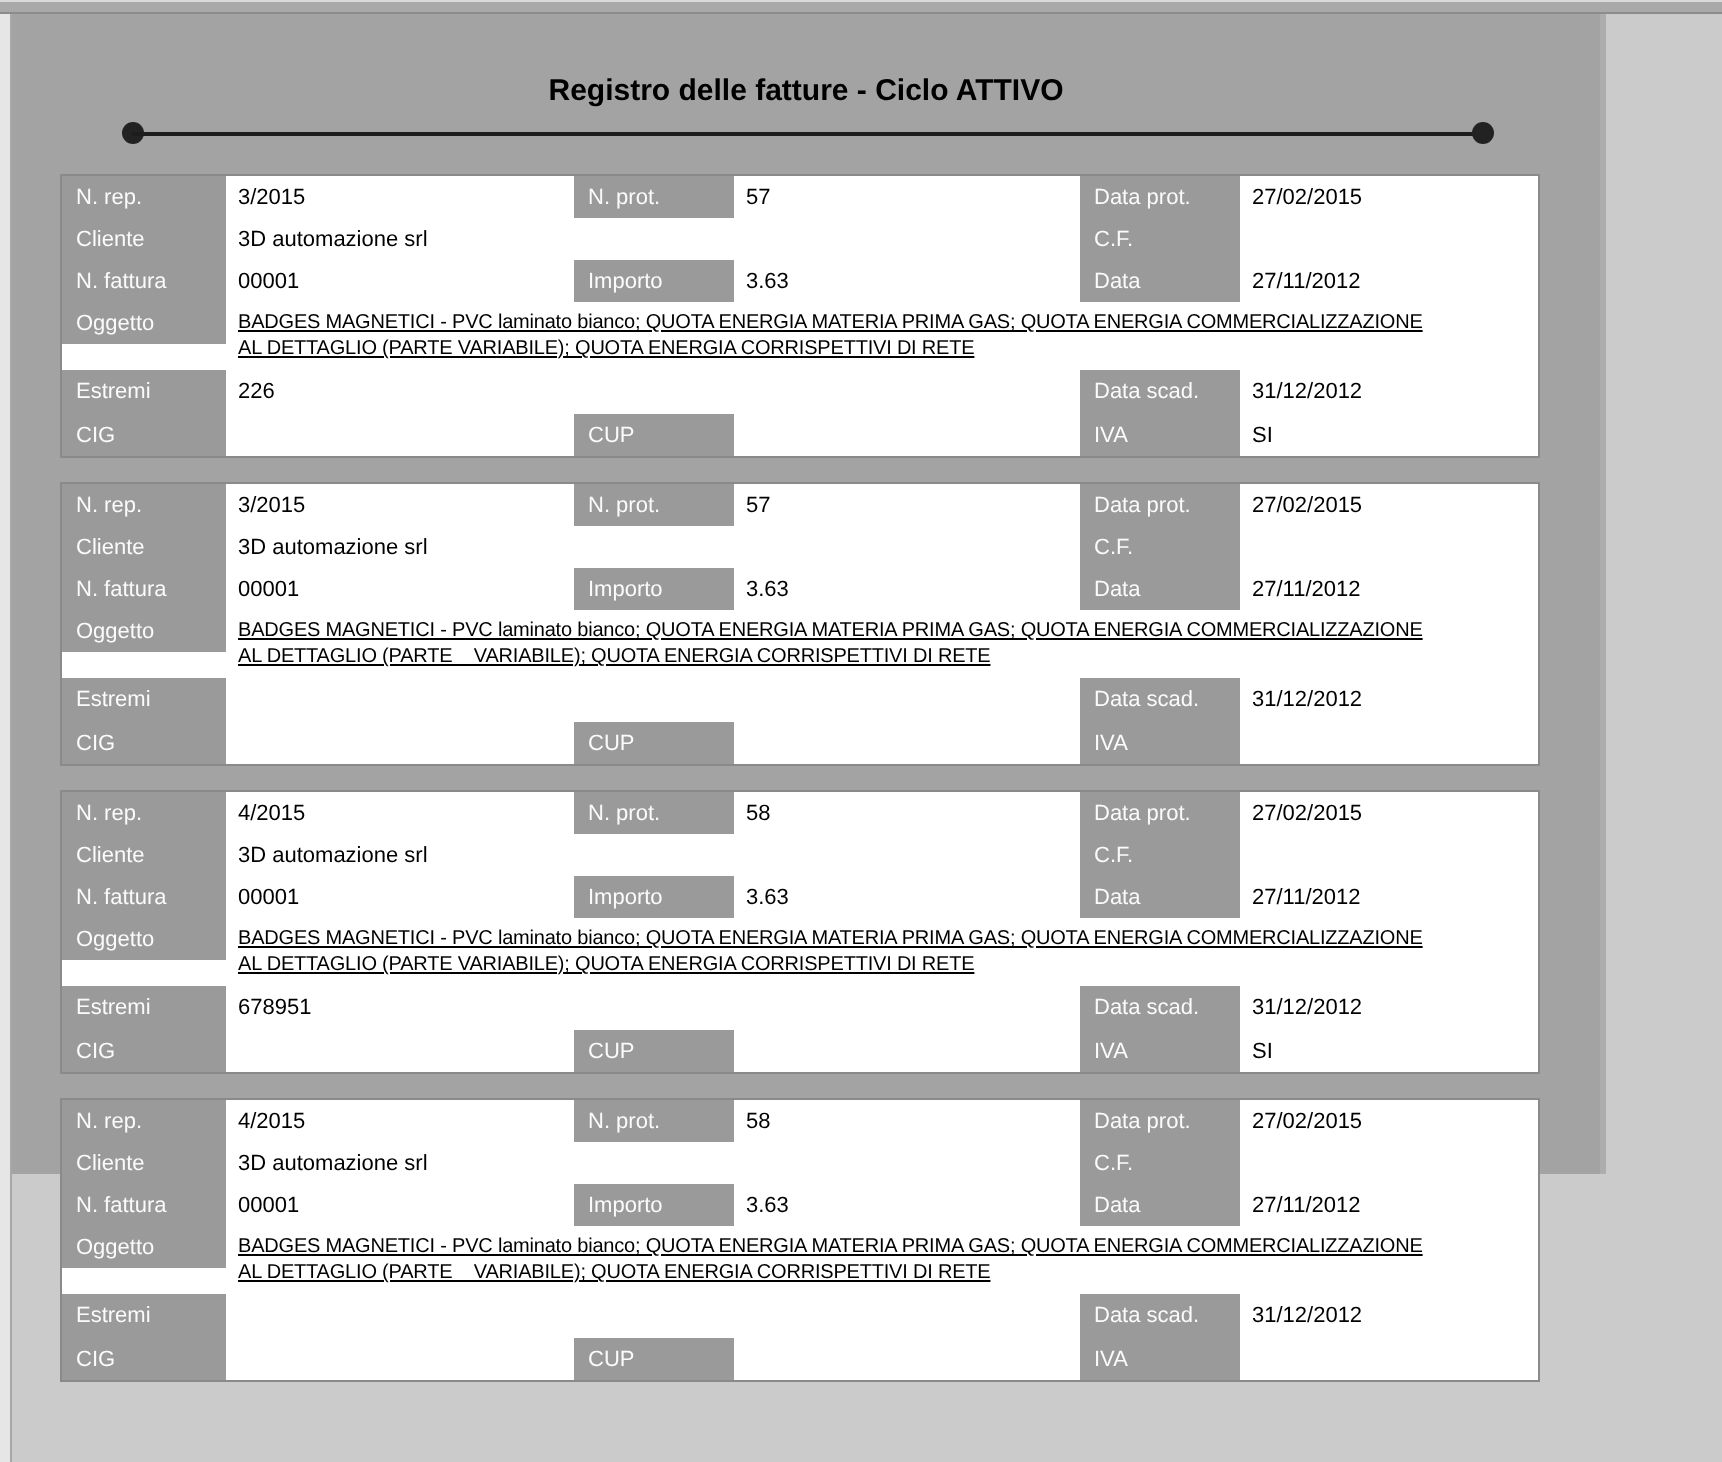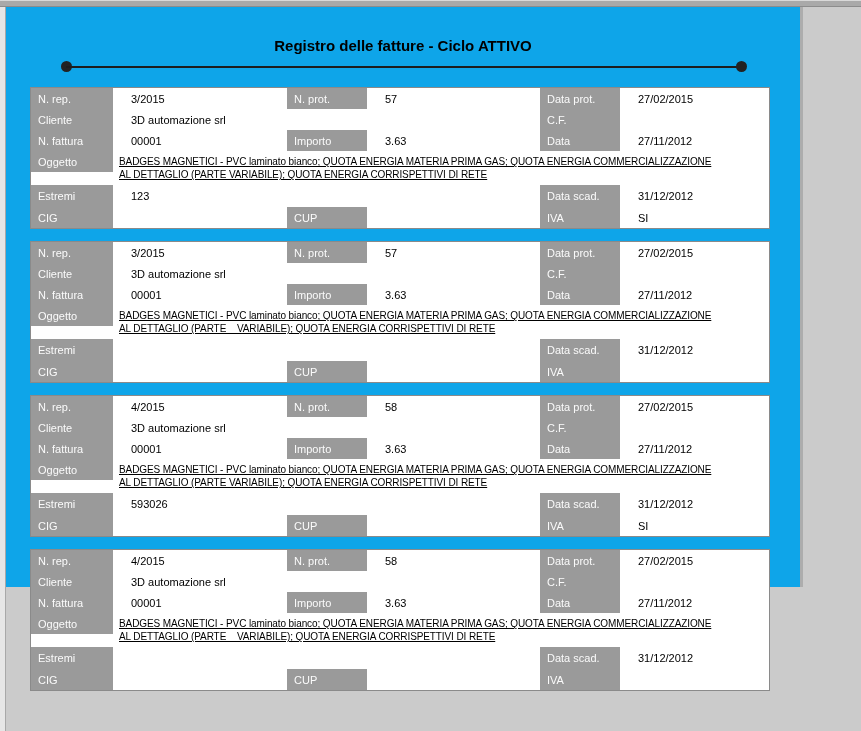--- a/index.html
+++ b/index.html
@@ -12,21 +12,21 @@
   .top-bar{
     position:absolute;left:0;top:0;width:861px;height:5px;
     background:#a9a9a9;border-top:1px solid #d9d9d9;border-bottom:1px solid #8c8c8c;
   }
   .left-strip{
     position:absolute;left:0;top:7px;width:5px;bottom:0;
     background:#e6e6e6;border-right:1px solid #a8a8a8;
   }
   .page{
     position:absolute;left:6px;top:7px;width:794px;height:580px;
-    background:#0ea5e9;border-right:3px solid #adadad;
+    background:#a3a3a3;border-right:3px solid #adadad;
   }
   .title{
     margin-top:30px;text-align:center;
     font-size:15px;font-weight:bold;color:#000;
     letter-spacing:0px;
   }
   .rule{
     position:relative;margin:7px 0 0 55px;width:686px;height:12px;
   }
   .rule-line{
@@ -45,21 +45,21 @@
     grid-template-rows:21px 21px 21px 34px 22px 21px;
     background:#fff;
   }
   .lbl{
     background:#9a9a9a;color:#fbfbfb;font-size:11px;
     display:flex;align-items:center;padding-left:7px;box-sizing:border-box;
     overflow:hidden;white-space:nowrap;
   }
   .val{
     color:#000;font-size:11px;
-    display:flex;align-items:center;padding-left:18px;box-sizing:border-box;
+    display:flex;align-items:center;padding-left:6px;box-sizing:border-box;
     overflow:hidden;white-space:nowrap;
   }
   .r1{grid-row:1}.r2{grid-row:2}.r3{grid-row:3}.r4{grid-row:4}.r5{grid-row:5}.r6{grid-row:6}
   .c1{grid-column:1}.c2{grid-column:2}.c3{grid-column:3}.c4{grid-column:4}.c5{grid-column:5}.c6{grid-column:6}
   .c2-5{grid-column:2/5}
   .c2-7{grid-column:2/7}
   .ogg-label-wrap{grid-row:4;grid-column:1;}
   .ogg-label-wrap .lbl{height:21px;text-align:right;}
   .ogg{
     display:block;white-space:pre;overflow:hidden;
@@ -101,21 +101,21 @@
     <div class="lbl r3 c5">Data</div>
     <div class="val r3 c6">27/11/2012</div>
 
     <div class="ogg-label-wrap">
       <div class="lbl">Oggetto</div>
     </div>
     <div class="val ogg r4 c2-7">BADGES MAGNETICI - PVC laminato bianco; QUOTA ENERGIA MATERIA PRIMA GAS; QUOTA ENERGIA COMMERCIALIZZAZIONE
 AL DETTAGLIO (PARTE VARIABILE); QUOTA ENERGIA CORRISPETTIVI DI RETE</div>
 
     <div class="lbl r5 c1">Estremi</div>
-    <div class="val r5 c2-5">123</div>
+    <div class="val r5 c2-5">226</div>
     <div class="lbl r5 c5">Data scad.</div>
     <div class="val r5 c6">31/12/2012</div>
 
     <div class="lbl r6 c1">CIG</div>
     <div class="val r6 c2"></div>
     <div class="lbl r6 c3">CUP</div>
     <div class="val r6 c4"></div>
     <div class="lbl r6 c5">IVA</div>
     <div class="val r6 c6">SI</div>
   </div>
@@ -179,21 +179,21 @@
     <div class="lbl r3 c5">Data</div>
     <div class="val r3 c6">27/11/2012</div>
 
     <div class="ogg-label-wrap">
       <div class="lbl">Oggetto</div>
     </div>
     <div class="val ogg r4 c2-7">BADGES MAGNETICI - PVC laminato bianco; QUOTA ENERGIA MATERIA PRIMA GAS; QUOTA ENERGIA COMMERCIALIZZAZIONE
 AL DETTAGLIO (PARTE VARIABILE); QUOTA ENERGIA CORRISPETTIVI DI RETE</div>
 
     <div class="lbl r5 c1">Estremi</div>
-    <div class="val r5 c2-5">593026</div>
+    <div class="val r5 c2-5">678951</div>
     <div class="lbl r5 c5">Data scad.</div>
     <div class="val r5 c6">31/12/2012</div>
 
     <div class="lbl r6 c1">CIG</div>
     <div class="val r6 c2"></div>
     <div class="lbl r6 c3">CUP</div>
     <div class="val r6 c4"></div>
     <div class="lbl r6 c5">IVA</div>
     <div class="val r6 c6">SI</div>
   </div>

